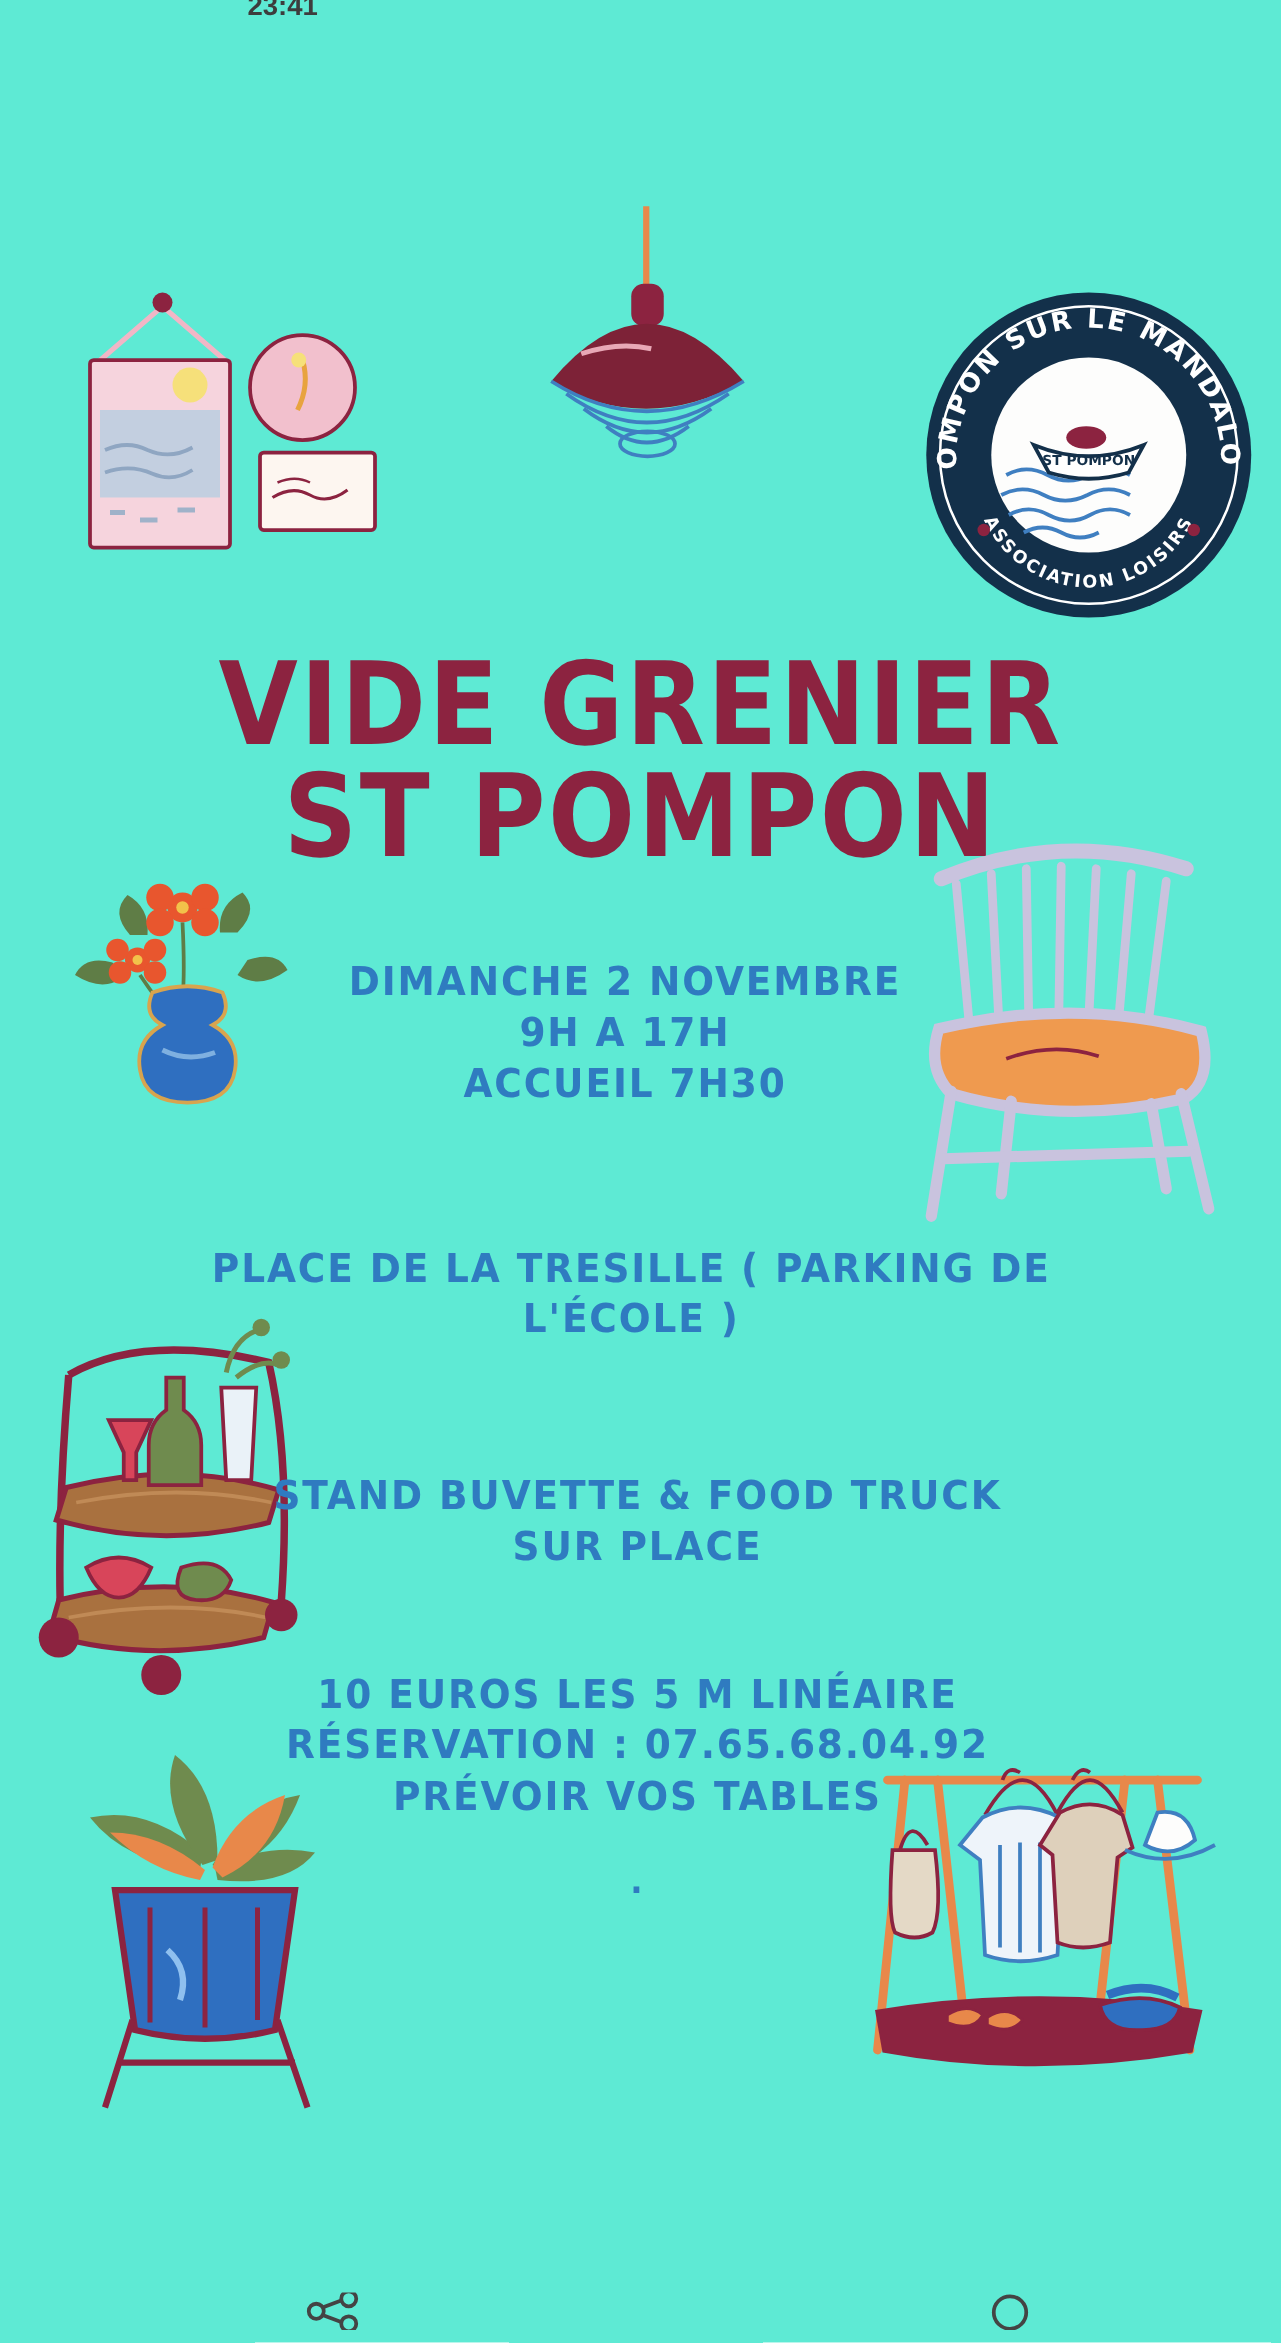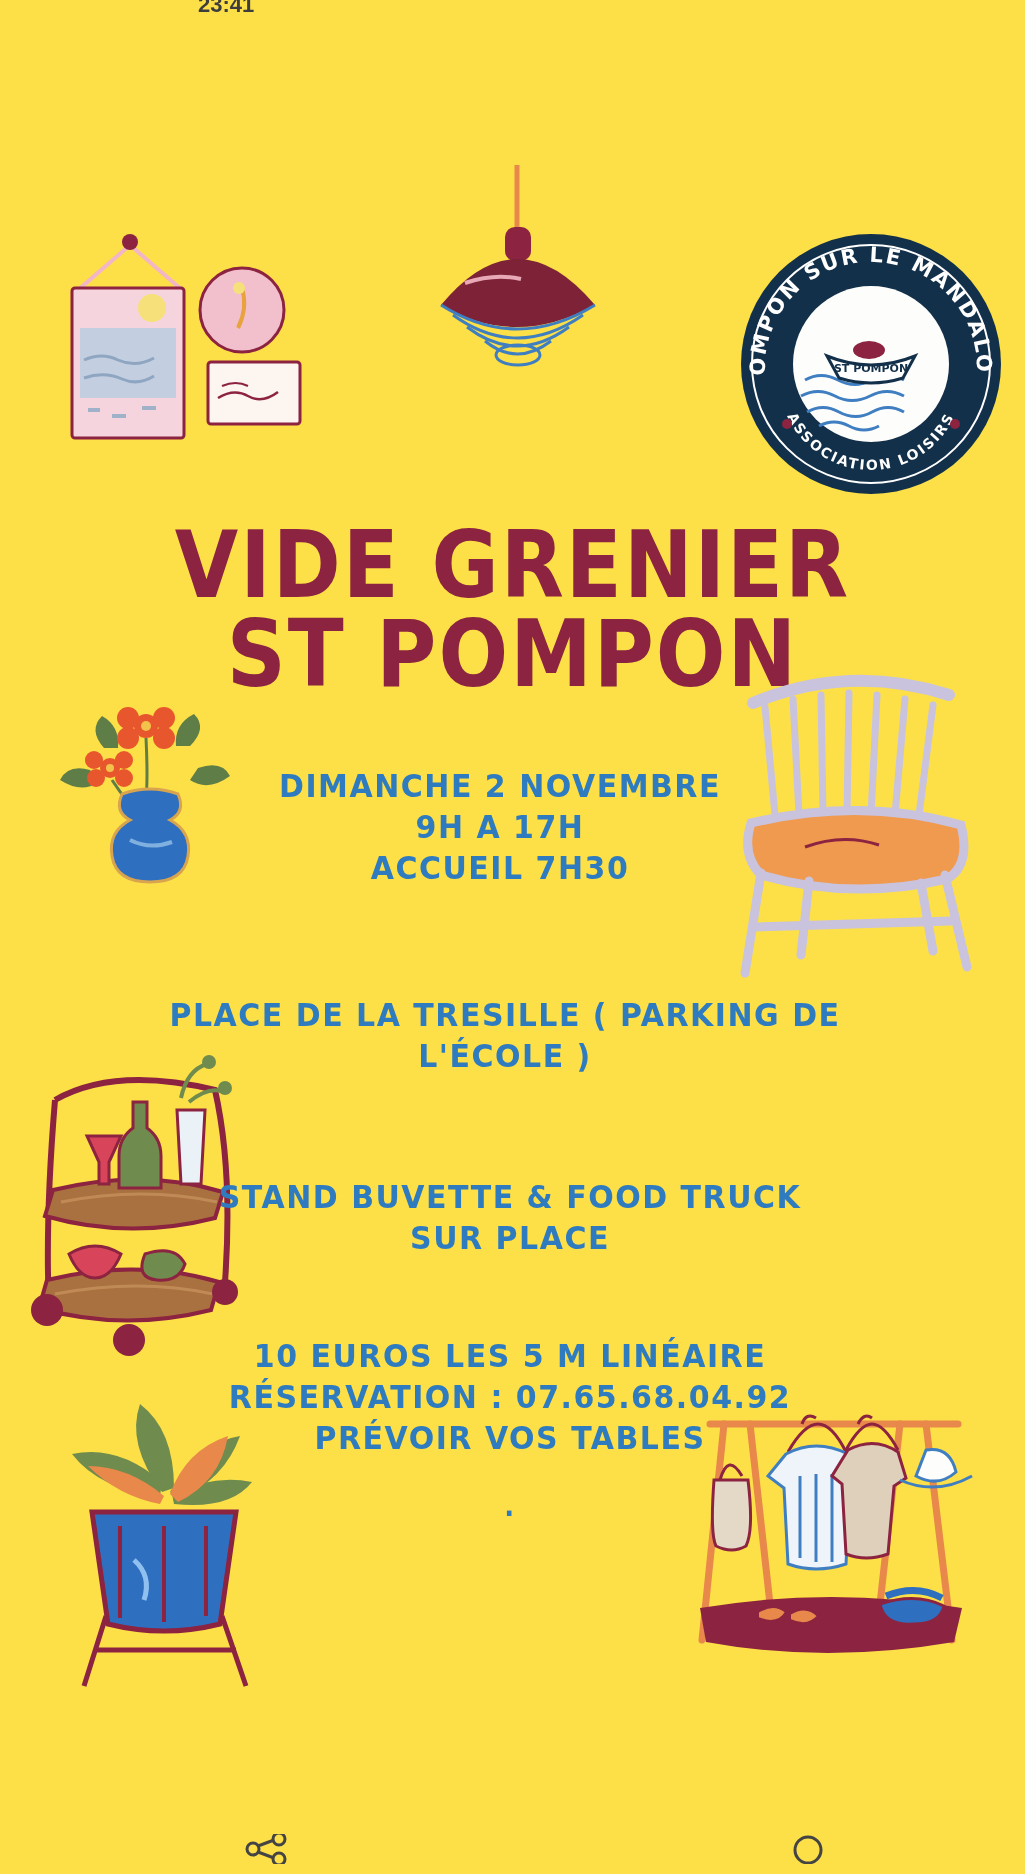--- a/index.html
+++ b/index.html
@@ -11,21 +11,21 @@
     width: 1025px;
     height: 1874px;
     position: relative;
     overflow: hidden;
     font-family: "Liberation Sans", sans-serif;
   }
 
   .poster {
     position: absolute;
     inset: 0;
-    background: #fde047;
+    background: #5eead4;
   }
 
   
   .headline {
     position: absolute;
     left: 0;
     right: 0;
     top: 530px;
     text-align: center;
     color: #8c2340;

